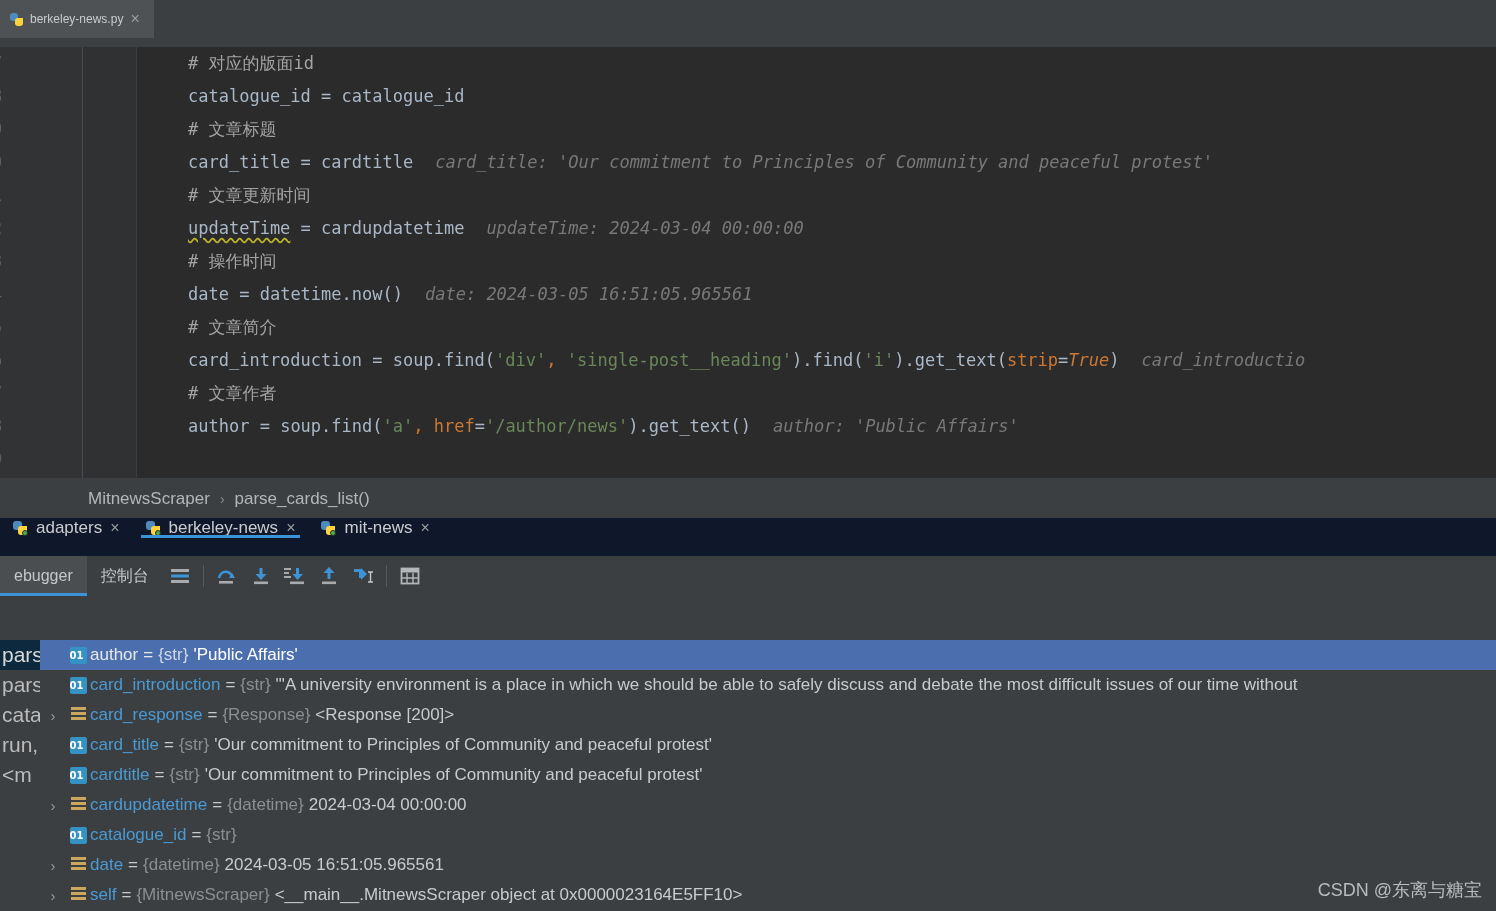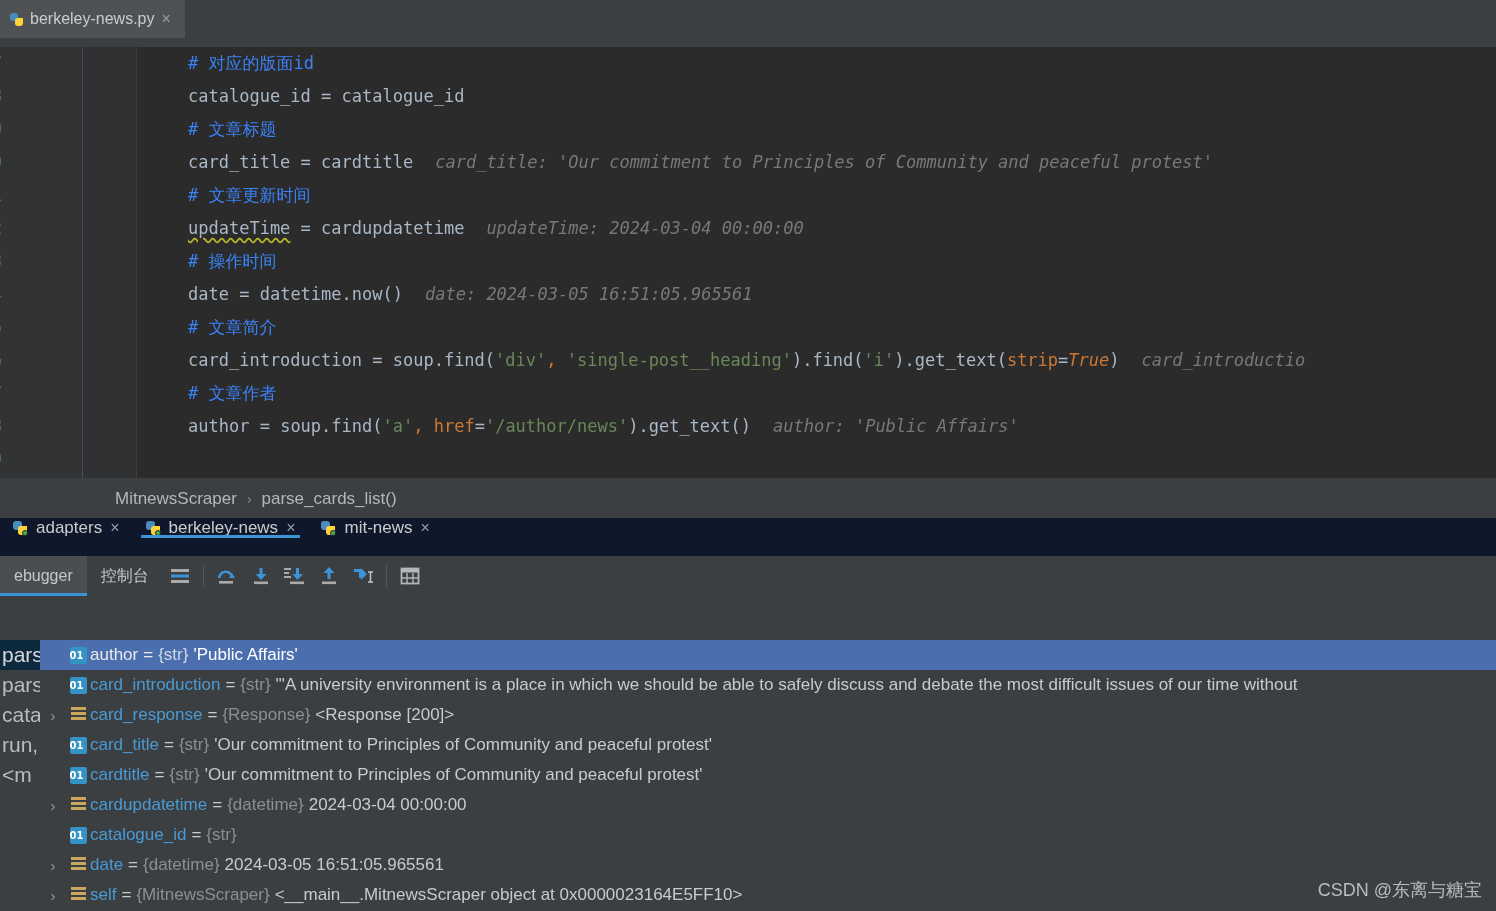--- a/index.html
+++ b/index.html
@@ -25,21 +25,21 @@
   .filetab-icon { width: 13px; height: 13px; position: relative; flex: none; }
   .filetab-icon .pyb {
     position: absolute; left: 0; top: 0; width: 8px; height: 8px;
     background: #4b8bbe; border-radius: 3px 3px 0 3px;
   }
   .filetab-icon .pyy {
     position: absolute; left: 5px; top: 5px; width: 8px; height: 8px;
     background: #ffd43b; border-radius: 3px 0 3px 3px;
   }
   .filetab-label {
-    color: #c9ccce; font-size: 16px; white-space: nowrap;
+    color: #c9ccce; font-size: 12px; white-space: nowrap;
   }
   .filetab-close { color: #9a9da0; font-size: 16px; line-height: 1; }
 
   
   .editor {
     position: absolute; left: 0; top: 38px; width: 1496px; height: 440px;
     background: #2b2b2b; overflow: hidden;
   }
   .editor-topline {
     position: absolute; left: 0; top: 0; width: 1496px; height: 9px;
@@ -70,21 +70,21 @@
     color: #606366; font-size: 17px;
     font-family: "DejaVu Sans Mono", monospace;
   }
   .code {
     position: absolute; left: 140px; top: 9px; width: 1360px;
     font-family: "DejaVu Sans Mono", monospace;
     font-size: 17px; white-space: nowrap;
   }
   .cline { height: 33px; line-height: 33px; }
   .ind { padding-left: 48px; }
-  .cmt { color: #3b82f6; }
+  .cmt { color: #a3a3a3; }
   .id  { color: #a9b7c6; }
   .op  { color: #a9b7c6; }
   .str { color: #6a8759; }
   .kw  { color: #cc7832; }
   .fn  { color: #a9b7c6; }
   .param { color: #cc7832; }
   .builtin { color: #cc7832; font-style: italic; }
   .hint {
     color: #787878; font-style: italic; padding-left: 22px;
   }
@@ -93,21 +93,21 @@
     text-decoration-style: wavy;
     text-decoration-color: #bbb529;
     text-underline-offset: 3px;
   }
 
   
   .breadcrumb {
     position: absolute; left: 0; top: 479px; width: 1383px; height: 39px;
     background: #3c3f41;
     display: flex; align-items: center;
-    padding-left: 115px; gap: 10px;
+    padding-left: 88px; gap: 10px;
   }
   .bc-item { color: #b4b7b9; font-size: 17px; }
   .bc-sep { color: #8a8d8f; font-size: 14px; }
 
   
   .runtabs {
     position: absolute; left: 0; top: 518px; width: 1496px; height: 38px;
     background: #0f172a;
     display: flex; align-items: flex-start;
   }

